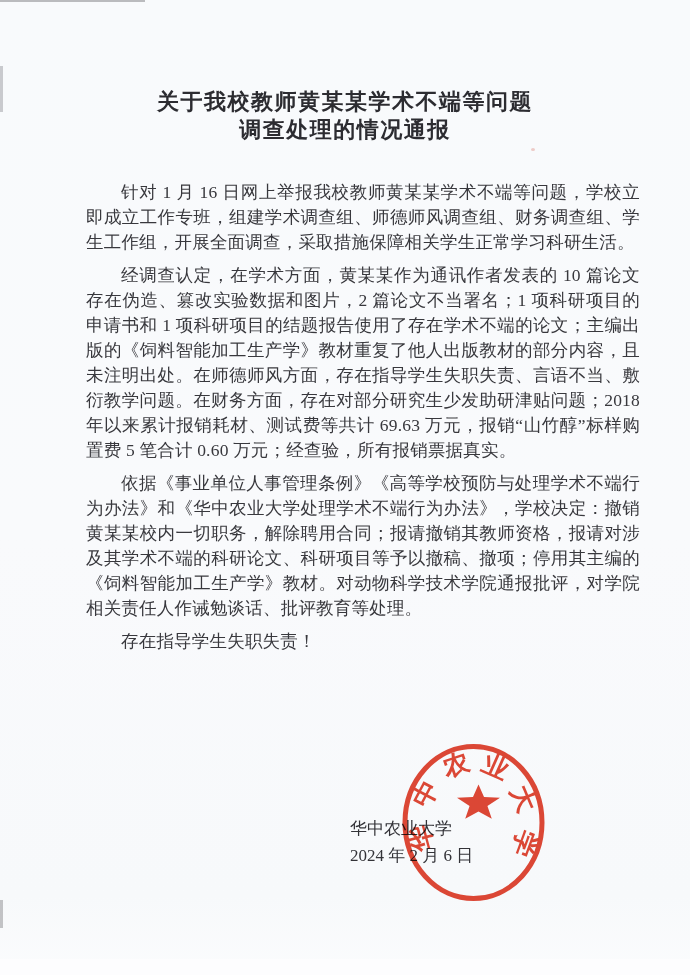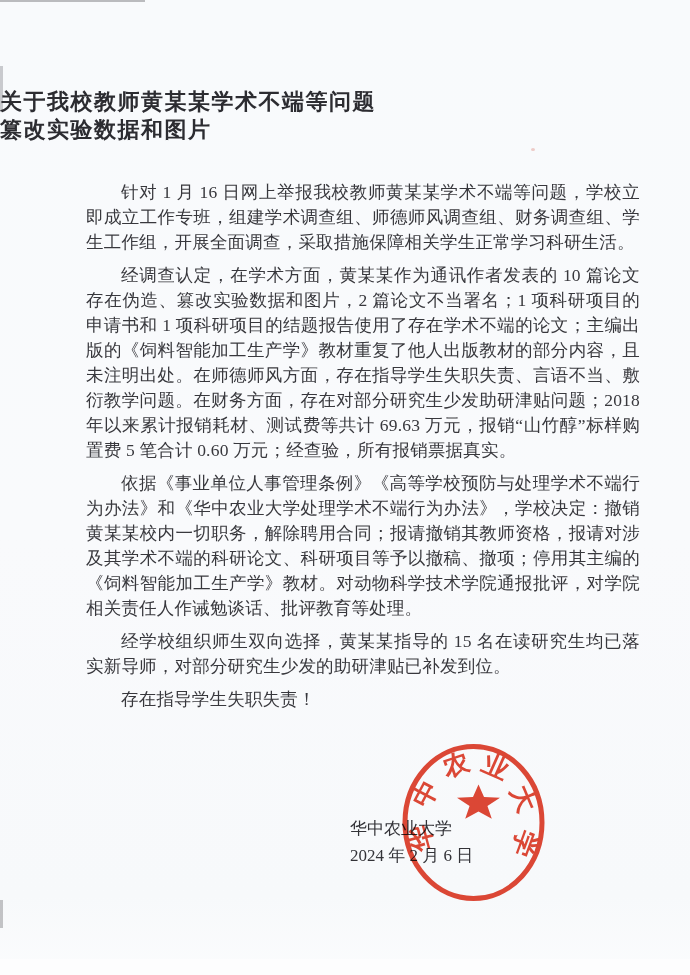--- a/index.html
+++ b/index.html
@@ -5,21 +5,21 @@
   html,body{margin:0;padding:0;}
   body{width:690px;height:975px;background:#eef0f3;}
   .page{
     position:relative;width:690px;height:975px;overflow:hidden;
     background:linear-gradient(180deg,#f8fafc 0%,#f9fafc 55%,#f7f9fb 92%,#fbfcfd 100%);
     font-family:"Liberation Serif","DejaVu Serif",serif;
     color:#36363b;
   }
   .doc-title{
     position:absolute;top:88px;left:0;width:100%;
-    text-align:left;font-size:22px;font-weight:bold;line-height:28px;
+    text-align:center;font-size:22px;font-weight:bold;line-height:28px;
     letter-spacing:1.5px;color:#2c2c31;
   }
   .doc-body{
     position:absolute;top:172px;left:78px;width:570px;
     font-size:17.5px;line-height:25px;text-align:justify;
     letter-spacing:0.2px;color:#38383d;
   }
   .doc-body p{margin:8px;text-indent:2em;font-family:Liberation Serif, serif;}
   .sig-block{
     position:absolute;top:815px;left:350px;width:264px;
@@ -47,28 +47,27 @@
 <div class="page">
 
   <div class="scan-top"></div>
   <div class="scan-left-1"></div>
   <div class="scan-left-2"></div>
   <div class="scan-bottom"></div>
   <div class="scan-speck"></div>
 
   <div class="doc-title">
     <div>关于我校教师黄某某学术不端等问题</div>
-    <div>篡改实验数据和图片</div>
+    <div>调查处理的情况通报</div>
   </div>
 
   <div class="doc-body">
     <p>针对 1 月 16 日网上举报我校教师黄某某学术不端等问题，学校立即成立工作专班，组建学术调查组、师德师风调查组、财务调查组、学生工作组，开展全面调查，采取措施保障相关学生正常学习科研生活。</p>
     <p>经调查认定，在学术方面，黄某某作为通讯作者发表的 10 篇论文存在伪造、篡改实验数据和图片，2 篇论文不当署名；1 项科研项目的申请书和 1 项科研项目的结题报告使用了存在学术不端的论文；主编出版的《饲料智能加工生产学》教材重复了他人出版教材的部分内容，且未注明出处。在师德师风方面，存在指导学生失职失责、言语不当、敷衍教学问题。在财务方面，存在对部分研究生少发助研津贴问题；2018 年以来累计报销耗材、测试费等共计 69.63 万元，报销“山竹醇”标样购置费 5 笔合计 0.60 万元；经查验，所有报销票据真实。</p>
     <p>依据《事业单位人事管理条例》《高等学校预防与处理学术不端行为办法》和《华中农业大学处理学术不端行为办法》，学校决定：撤销黄某某校内一切职务，解除聘用合同；报请撤销其教师资格，报请对涉及其学术不端的科研论文、科研项目等予以撤稿、撤项；停用其主编的《饲料智能加工生产学》教材。对动物科学技术学院通报批评，对学院相关责任人作诫勉谈话、批评教育等处理。</p>
-    <p>经学校组织师生双向选择，黄某某指导的 15 名在读研究生均已落实新导师，对部分研究生少发的助研津贴已补发到位。</p>
     <p>存在指导学生失职失责！</p>
   </div>
 
   <div class="sig-block">
     <div>华中农业大学</div>
     <div>2024 年 2 月 6 日</div>
   </div>
 
   <svg class="seal" viewBox="0 0 149 163" aria-hidden="true">
     <ellipse cx="74.5" cy="81.5" rx="68.5" ry="76" fill="none" stroke="#df3420" stroke-width="5"></ellipse>

